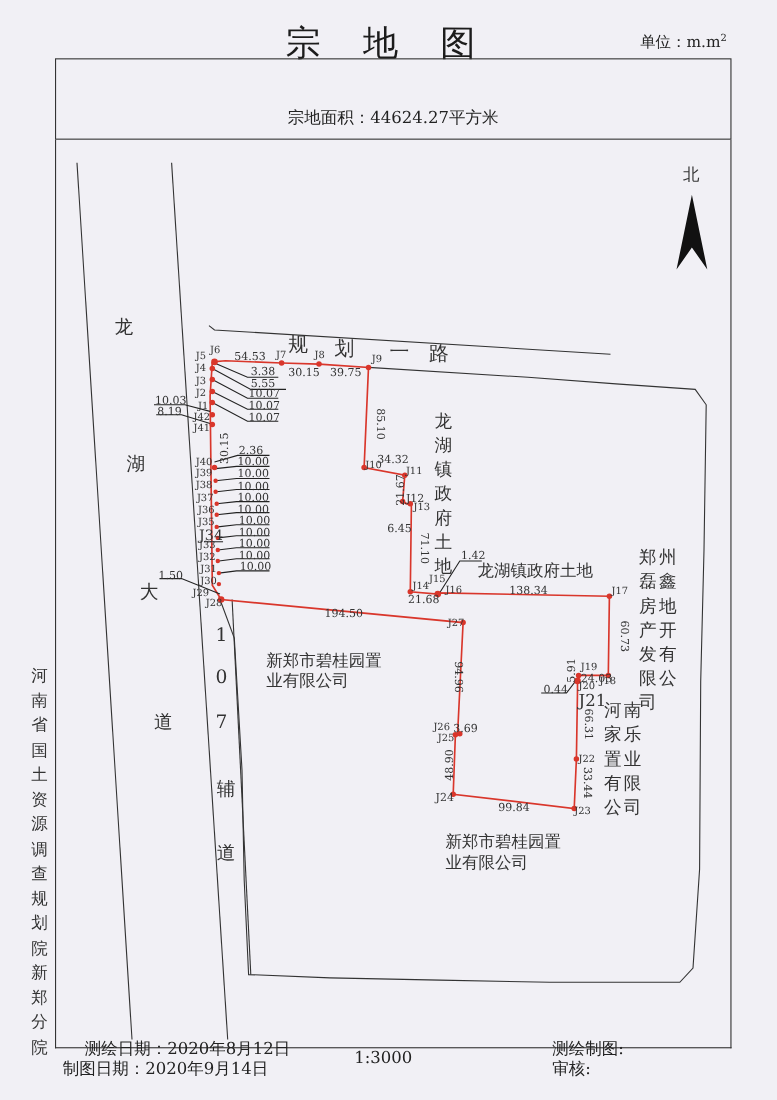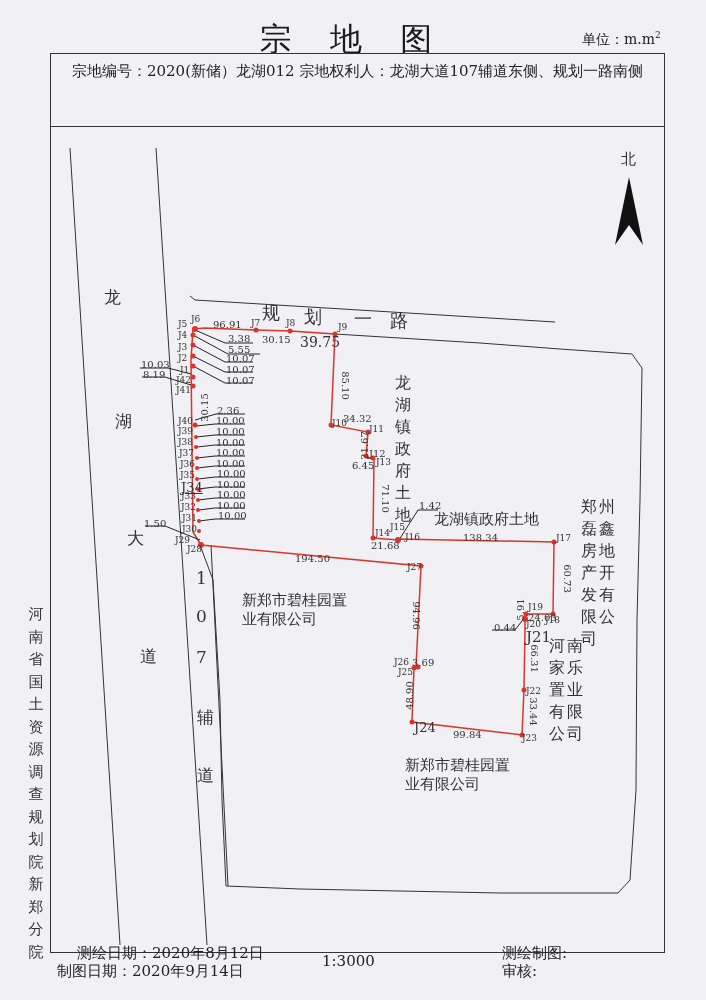--- a/index.html
+++ b/index.html
@@ -37,21 +37,21 @@
   .label { position:absolute; font-size:14px; color:#333; white-space:nowrap; }
   .footer { position:absolute; font-size:15px; color:#222; white-space:nowrap; }
 </style>
 </head>
 <body>
 
 <div class="title">宗 地 图</div>
 <div class="unit"><span>单位：m.m</span><sup>2</sup></div>
 
 <div class="info-box">
-  <div class="info-line1">宗地编号：2020(新储）龙湖012 宗地权利人：龙湖大道107辅道东侧、规划一路南侧</div>
+  <div class="info-line2">宗地面积：44624.27平方米</div>
 </div>
 
 <div class="map-frame"></div>
 
 <svg width="706" height="1000">
 
   <line x1="70" y1="148" x2="120" y2="945" stroke="#333" stroke-width="1"></line>
   <line x1="156" y1="148" x2="207" y2="945" stroke="#333" stroke-width="1"></line>
 
   <polyline points="190,296 195,300 555,322" fill="none" stroke="#333" stroke-width="1"></polyline>
@@ -175,47 +175,47 @@
   <div class="label" style="font-size:9px;left:375px;top:528px;">J14</div>
   <div class="label" style="font-size:9px;left:390px;top:522px;">J15</div>
   <div class="label" style="font-size:9px;left:405px;top:532px;">J16</div>
   <div class="label" style="font-size:9px;left:556px;top:533px;">J17</div>
   <div class="label" style="font-size:9px;left:545px;top:615px;">J18</div>
   <div class="label" style="font-size:9px;left:528px;top:602px;">J19</div>
   <div class="label" style="font-size:9px;left:526px;top:619px;">J20</div>
   <div class="label" style="font-size:15px;left:526px;top:628px;">J21</div>
   <div class="label" style="font-size:9px;left:526px;top:686px;">J22</div>
   <div class="label" style="font-size:9px;left:522px;top:733px;">J23</div>
-  <div class="label" style="font-size:13px;left:414px;top:720px;">J24</div>
+  <div class="label" style="font-size:10px;left:396px;top:720px;">J24</div>
   <div class="label" style="font-size:9px;left:398px;top:667px;">J25</div>
   <div class="label" style="font-size:9px;left:394px;top:657px;">J26</div>
   <div class="label" style="font-size:9px;left:407px;top:562px;">J27</div>
   <div class="label" style="font-size:9px;left:187px;top:544px;">J28</div>
   <div class="label" style="font-size:9px;left:175px;top:535px;">J29</div>
   <div class="label" style="font-size:9px;left:182px;top:524px;">J30</div>
   <div class="label" style="font-size:9px;left:182px;top:513px;">J31</div>
   <div class="label" style="font-size:9px;left:181px;top:502px;">J32</div>
   <div class="label" style="font-size:9px;left:181px;top:491px;">J33</div>
   <div class="label" style="font-size:13px;left:181px;top:480px;text-decoration:underline;">J34</div>
   <div class="label" style="font-size:9px;left:180px;top:470px;">J35</div>
   <div class="label" style="font-size:9px;left:180px;top:459px;">J36</div>
   <div class="label" style="font-size:9px;left:179px;top:448px;">J37</div>
   <div class="label" style="font-size:9px;left:178px;top:437px;">J38</div>
   <div class="label" style="font-size:9px;left:178px;top:426px;">J39</div>
   <div class="label" style="font-size:9px;left:178px;top:416px;">J40</div>
 </div>
 
 <div>
-  <div class="label" style="font-size:10px;left:213px;top:319px;">96.91</div>
+  <div class="label" style="font-size:10px;left:213px;top:319px;">54.53</div>
   <div class="label" style="font-size:10px;left:262px;top:334px;">30.15</div>
-  <div class="label" style="font-size:14px;left:300px;top:334px;">39.75</div>
+  <div class="label" style="font-size:10px;left:300px;top:334px;">39.75</div>
   <div class="label" style="font-size:10px;left:331px;top:380px;transform:rotate(90deg);">85.10</div>
   <div class="label" style="font-size:10px;left:343px;top:413px;">34.32</div>
   <div class="label" style="font-size:10px;left:350px;top:440px;transform:rotate(-90deg);">21.67</div>
-  <div class="label" style="font-size:10px;left:352px;top:460px;">6.45</div>
+  <div class="label" style="font-size:10px;left:352px;top:476px;">6.45</div>
   <div class="label" style="font-size:10px;left:371px;top:493px;transform:rotate(90deg);">71.10</div>
   <div class="label" style="font-size:10px;left:371px;top:540px;">21.68</div>
   <div class="label" style="font-size:10px;left:419px;top:500px;">1.42</div>
   <div class="label" style="font-size:10px;left:463px;top:532px;">138.34</div>
   <div class="label" style="font-size:10px;left:553px;top:573px;transform:rotate(90deg);">60.73</div>
   <div class="label" style="font-size:10px;left:528px;top:612px;">24.03</div>
   <div class="label" style="font-size:10px;left:509px;top:604px;transform:rotate(-90deg);">5.91</div>
   <div class="label" style="font-size:10px;left:494px;top:622px;">0.44</div>
   <div class="label" style="font-size:10px;left:520px;top:653px;transform:rotate(90deg);">66.31</div>
   <div class="label" style="font-size:10px;left:519px;top:706px;transform:rotate(90deg);">33.44</div>

